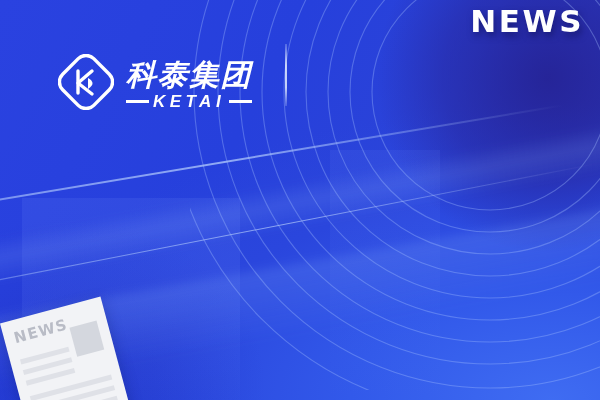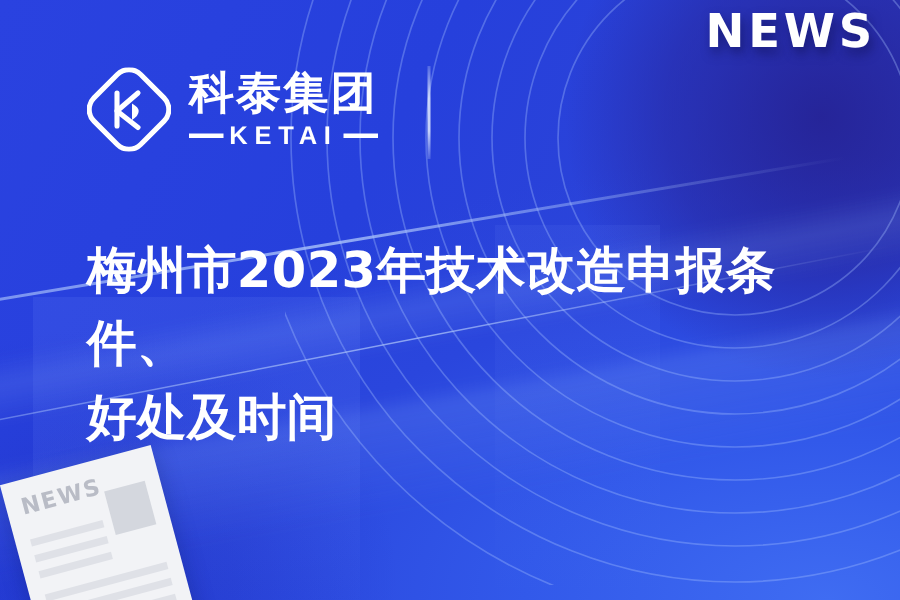--- a/index.html
+++ b/index.html
@@ -100,22 +100,23 @@
     opacity: 0.40;
   }
   .arcs svg { display: block; width: 100%; height: 100%; }
 
   
   .brand {
     position: absolute;
     left: 58px;
     top: 36px;
     display: flex;
-    align-items: center;
+    align-items: flex-end;
     height: 74px;
+    font-style: italic;
   }
   .logo-mark { width: 56px; height: 56px; flex: 0 0 auto; }
   .logo-mark svg { display: block; width: 100%; height: 100%; }
 
   .logo-words {
     margin-left: 12px;
     display: flex;
     flex-direction: column;
     align-items: center;
   }
@@ -296,24 +297,20 @@
         <span class="dash"></span>
       </div>
     </div>
   </div>
 
   <div class="divider"></div>
 
 
   <div class="news-badge">NEWS</div>
 
-  <div class="headline">
-    <span>梅州市2023年技术改造申报条件、</span>
-    <span>好处及时间</span>
-  </div>
 
   <div class="paper">
     <div class="paper-inner">
       <div class="paper-head">NEWS</div>
       <div class="paper-thumb"></div>
       <div class="paper-lines">
         <div class="ln"></div>
         <div class="ln"></div>
         <div class="ln"></div>
       </div>

